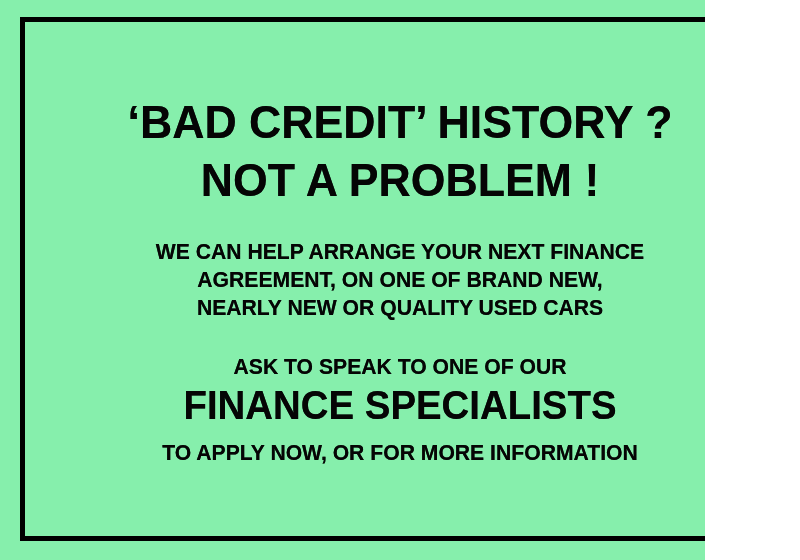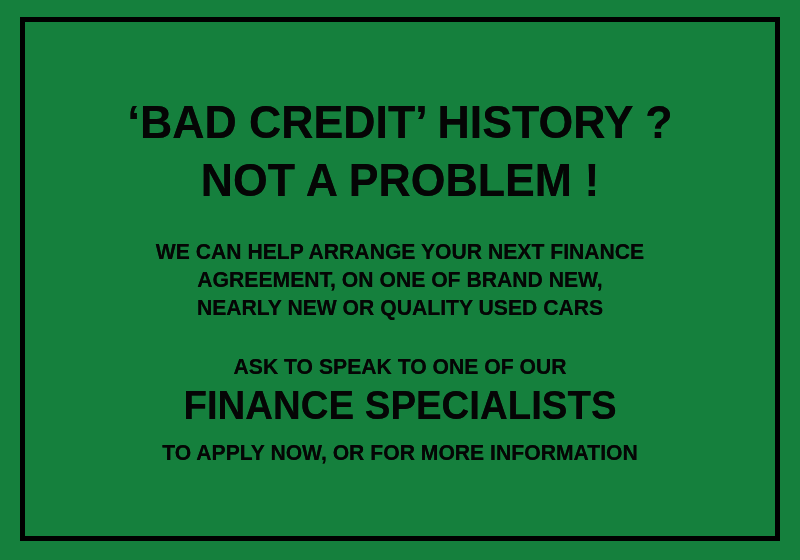--- a/index.html
+++ b/index.html
@@ -8,23 +8,23 @@
     padding: 0;
     background: #ffffff;
   }
 
   body {
     font-family: "Liberation Sans", sans-serif;
   }
 
   #poster {
     position: relative;
-    width: 800px;
+    width: 705px;
     height: 560px;
-    background: #15803d;
+    background: #86efac;
     overflow: hidden;
     box-sizing: border-box;
     padding-left: 12px;
   }
 
   
   #poster-frame {
     position: absolute;
     left: 20px;
     top: 17px;

